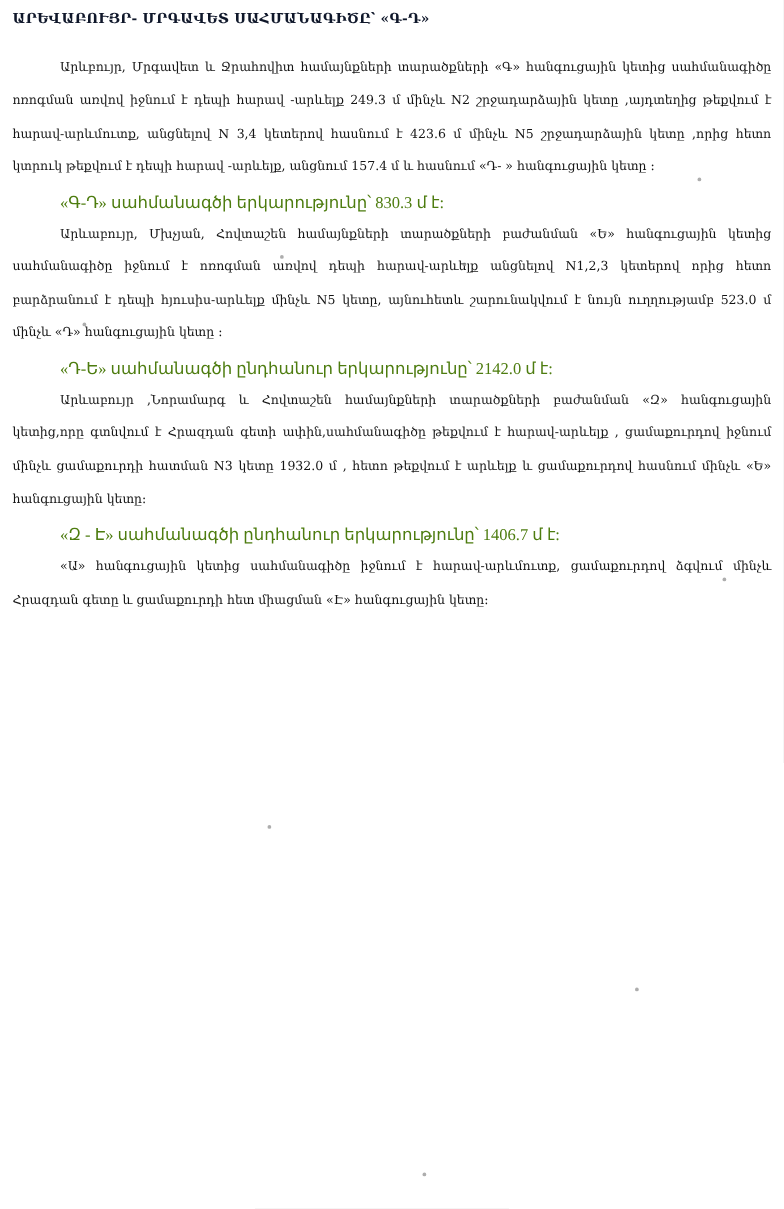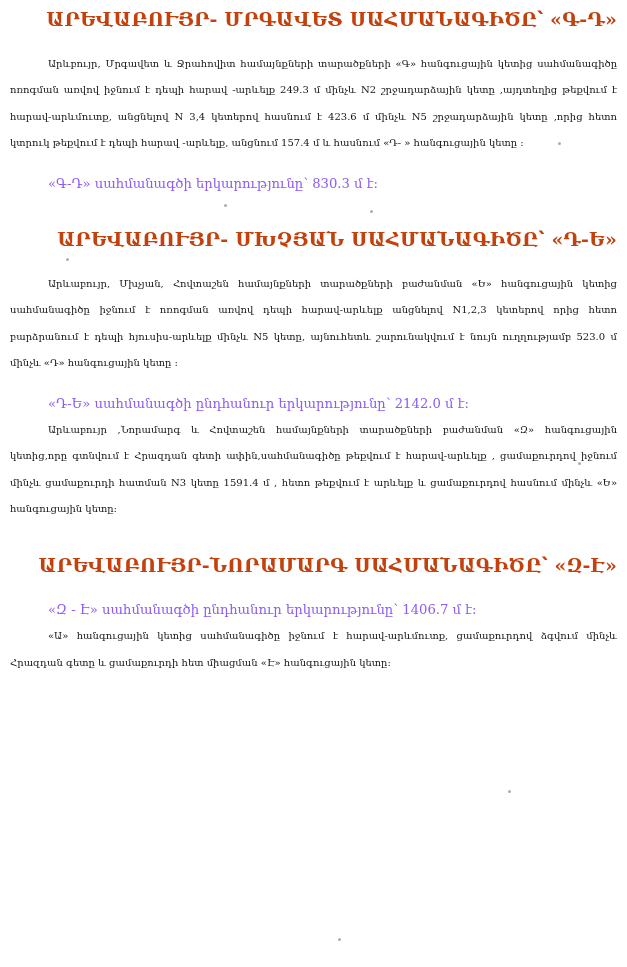--- a/index.html
+++ b/index.html
@@ -15,42 +15,43 @@
     background: #ffffff;
     color: #141414;
     font-family: "DejaVu Serif", "DejaVu Sans", serif;
     box-sizing: border-box;
     padding: 4px 10px 6px 10px;
     overflow: hidden;
     -webkit-font-smoothing: antialiased;
   }
   .section { margin: 0; }
   .section-title {
-    font-size: 19px;
+    font-size: 11px;
     font-weight: bold;
-    text-align: right;
+    text-align: left;
     letter-spacing: 0.2px;
     margin: 31px 0 21px 0;
-    color: #c2410c;
+    color: #0f172a;
   }
   .section:first-of-type .section-title { margin-top: 4px; }
   .section-body {
     font-size: 10px;
     line-height: 26.4px;
     text-align: justify;
     text-indent: 38px;
     margin: 0;
     color: #151515;
   }
   .section-length {
     font-size: 13.2px;
     line-height: 26.4px;
     text-indent: 38px;
-    margin: 14px 0 0 0;
-    color: #8b5cf6;
+    margin: 1px 0 0 0;
+    color: #4d7c0f;
+    font-family: Liberation Serif, serif;
   }
   
   .scan-dot {
     position: absolute;
     width: 3px; height: 3px;
     background: #6a6a6a;
     border-radius: 50%;
     opacity: 0.55;
   }
 </style>
@@ -59,31 +60,29 @@
 
 <div class="page">
 
   <section class="section">
     <h2 class="section-title">ԱՐԵՎԱԲՈՒՅՐ- ՄՐԳԱՎԵՏ ՍԱՀՄԱՆԱԳԻԾԸ՝ «Գ-Դ»</h2>
     <p class="section-body">Արևբույր, Մրգավետ և Ջրահովիտ համայնքների տարածքների «Գ» հանգուցային կետից սահմանագիծը ոռոգման առվով իջնում է դեպի հարավ -արևելք 249.3 մ մինչև N2 շրջադարձային կետը ,այդտեղից թեքվում է հարավ-արևմուտք, անցնելով N 3,4 կետերով հասնում է 423.6 մ մինչև N5 շրջադարձային կետը ,որից հետո կտրուկ թեքվում է դեպի հարավ -արևելք, անցնում 157.4 մ և հասնում «Դ- » հանգուցային կետը :</p>
     <p class="section-length">«Գ-Դ» սահմանագծի երկարությունը՝ 830.3 մ է:</p>
   </section>
 
   <section class="section">
-    <h2 class="section-title">ԱՐԵՎԱԲՈՒՅՐ- ՄԽՉՅԱՆ ՍԱՀՄԱՆԱԳԻԾԸ՝ «Դ-Ե»</h2>
     <p class="section-body">Արևաբույր, Մխչյան, Հովտաշեն համայնքների տարածքների բաժանման «Ե» հանգուցային կետից սահմանագիծը իջնում է ոռոգման առվով դեպի հարավ-արևելք անցնելով N1,2,3 կետերով որից հետո բարձրանում է դեպի հյուսիս-արևելք մինչև N5 կետը, այնուհետև  շարունակվում է նույն ուղղությամբ 523.0 մ մինչև «Դ» հանգուցային կետը :</p>
     <p class="section-length">«Դ-Ե» սահմանագծի ընդհանուր երկարությունը՝ 2142.0 մ է:</p>
   </section>
 
   <section class="section">
-    <p class="section-body">Արևաբույր ,Նորամարգ և Հովտաշեն համայնքների տարածքների բաժանման «Զ» հանգուցային կետից,որը գտնվում է Հրազդան գետի ափին,սահմանագիծը թեքվում է հարավ-արևելք , ցամաքուրդով իջնում  մինչև ցամաքուրդի  հատման N3 կետը 1591.4 մ , հետո թեքվում է արևելք և ցամաքուրդով  հասնում  մինչև «Ե» հանգուցային կետը:</p>
+    <p class="section-body">Արևաբույր ,Նորամարգ և Հովտաշեն համայնքների տարածքների բաժանման «Զ» հանգուցային կետից,որը գտնվում է Հրազդան գետի ափին,սահմանագիծը թեքվում է հարավ-արևելք , ցամաքուրդով իջնում  մինչև ցամաքուրդի  հատման N3 կետը 1932.0 մ , հետո թեքվում է արևելք և ցամաքուրդով  հասնում  մինչև «Ե» հանգուցային կետը:</p>
   </section>
 
   <section class="section">
-    <h2 class="section-title">ԱՐԵՎԱԲՈՒՅՐ-ՆՈՐԱՄԱՐԳ ՍԱՀՄԱՆԱԳԻԾԸ՝ «Զ-Է»</h2>
     <p class="section-length">«Զ - Է» սահմանագծի ընդհանուր երկարությունը՝ 1406.7 մ է:</p>
   </section>
 
   <section class="section">
     <p class="section-body">«Ա» հանգուցային կետից սահմանագիծը իջնում է հարավ-արևմուտք, ցամաքուրդով ձգվում մինչև Հրազդան գետը և ցամաքուրդի հետ միացման «Է» հանգուցային կետը:</p>
 
   </section>
 
   <span class="scan-dot" style="left:558px; top:142px;"></span>
   <span class="scan-dot" style="left:224px; top:204px;"></span>

